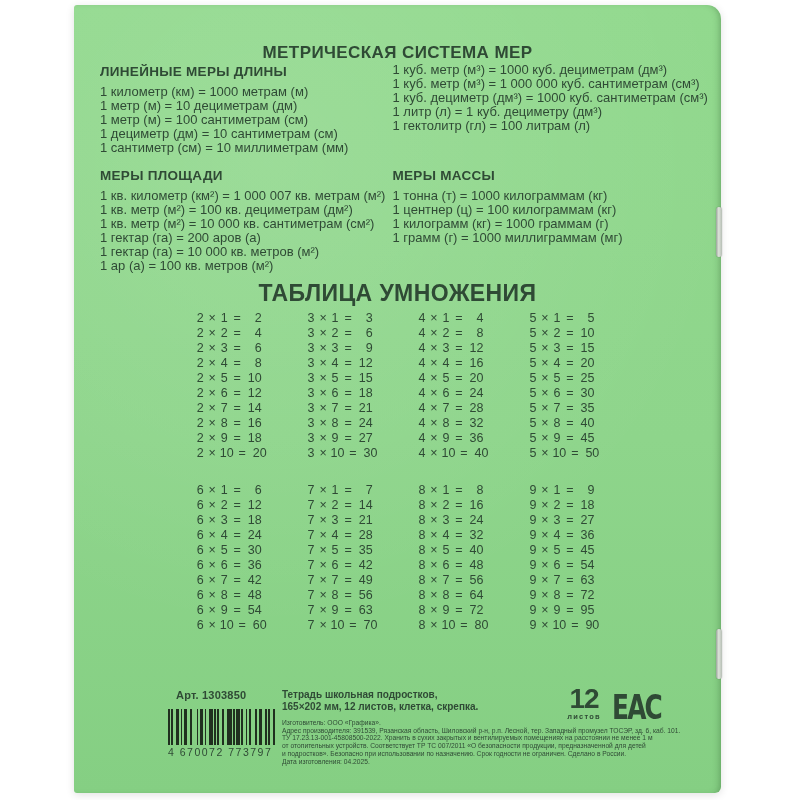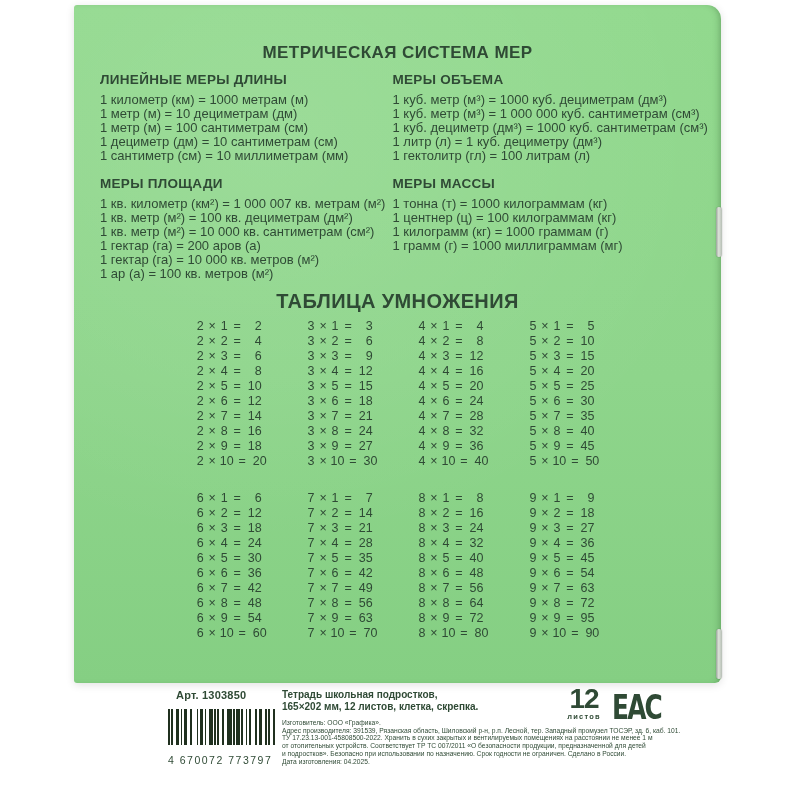--- a/index.html
+++ b/index.html
@@ -11,38 +11,38 @@
   body{
     background:#ffffff;
     font-family:"Liberation Sans","DejaVu Sans",sans-serif;
     color:var(--ink);
     position:relative;
     overflow:hidden;
   }
   .stage{position:absolute;inset:0;background:#ffffff;}
   .cover{
     position:absolute;
-    left:74px;top:5px;width:647px;height:678px;
+    left:74px;top:5px;width:647px;height:788px;
     background:
       radial-gradient(120% 100% at 30% 20%, rgba(255,255,255,0.10), rgba(0,0,0,0) 60%),
       linear-gradient(180deg,#92d98e 0%, var(--cover) 55%, #85cf83 100%);
     border-radius:3px 14px 6px 3px;
     box-shadow:0 2px 8px rgba(0,0,0,0.12), inset -5px 0 7px -4px rgba(25,70,25,0.35);
     padding-top:38px;
   }
   .title{
     text-align:center;
     font-weight:bold;
     font-size:17px;
     line-height:20px;
     letter-spacing:0.4px;
     color:var(--ink);
   }
   .sections{
-    margin-top:8px;
+    margin-top:0;
     padding:0 22px 0 26px;
     display:grid;
     grid-template-columns:47.5% 1fr;
     column-gap:8px;
     row-gap:12px;
   }
   .sec-heading{
     font-weight:bold;
     font-size:13.5px;
     line-height:17px;
@@ -51,21 +51,21 @@
   }
   .sec-line{
     font-size:13px;
     line-height:14px;
     white-space:nowrap;
   }
   .mult-title{
     margin-top:10px;
     text-align:center;
     font-weight:bold;
-    font-size:20px;
+    font-size:23px;
     line-height:20px;
     letter-spacing:0.4px;
   }
   .mgroup{
     display:flex;
     justify-content:center;
     gap:40px;
     margin-top:8px;
   }
   .mgroup.second{margin-top:22px;}
@@ -89,21 +89,21 @@
   }
   .barcode{
     position:absolute;left:94px;top:704px;width:108px;
   }
   .bars{
     display:flex;height:36px;width:108px;
   }
   .bars .bar{background:#20301f;}
   .bars .gap{background:transparent;}
   .barcode-number{
-    margin-top:9px;
+    margin-top:1px;
     font-size:10.5px;
     letter-spacing:1.5px;
     white-space:nowrap;
     text-align:left;
   }
   .product{
     position:absolute;left:208px;top:684px;
     font-weight:bold;font-size:10px;line-height:12px;
     white-space:nowrap;
   }
@@ -152,21 +152,20 @@
     <div class="sections" id="sections">
         <div class="sec">
           <div class="sec-heading">ЛИНЕЙНЫЕ МЕРЫ ДЛИНЫ</div>
           <div class="sec-line">1 километр (км) = 1000 метрам (м)</div>
           <div class="sec-line">1 метр (м) = 10 дециметрам (дм)</div>
           <div class="sec-line">1 метр (м) = 100 сантиметрам (см)</div>
           <div class="sec-line">1 дециметр (дм) = 10 сантиметрам (см)</div>
           <div class="sec-line">1 сантиметр (см) = 10 миллиметрам (мм)</div>
         </div>
         <div class="sec">
-          <div class="sec-heading">МЕРЫ ОБЪЕМА</div>
           <div class="sec-line">1 куб. метр (м³) = 1000 куб. дециметрам (дм³)</div>
           <div class="sec-line">1 куб. метр (м³) = 1 000 000 куб. сантиметрам (см³)</div>
           <div class="sec-line">1 куб. дециметр (дм³) = 1000 куб. сантиметрам (см³)</div>
           <div class="sec-line">1 литр (л) = 1 куб. дециметру (дм³)</div>
           <div class="sec-line">1 гектолитр (гл) = 100 литрам (л)</div>
         </div>
         <div class="sec">
           <div class="sec-heading">МЕРЫ ПЛОЩАДИ</div>
           <div class="sec-line">1 кв. километр (км²) = 1 000 007 кв. метрам (м²)</div>
           <div class="sec-line">1 кв. метр (м²) = 100 кв. дециметрам (дм²)</div>

